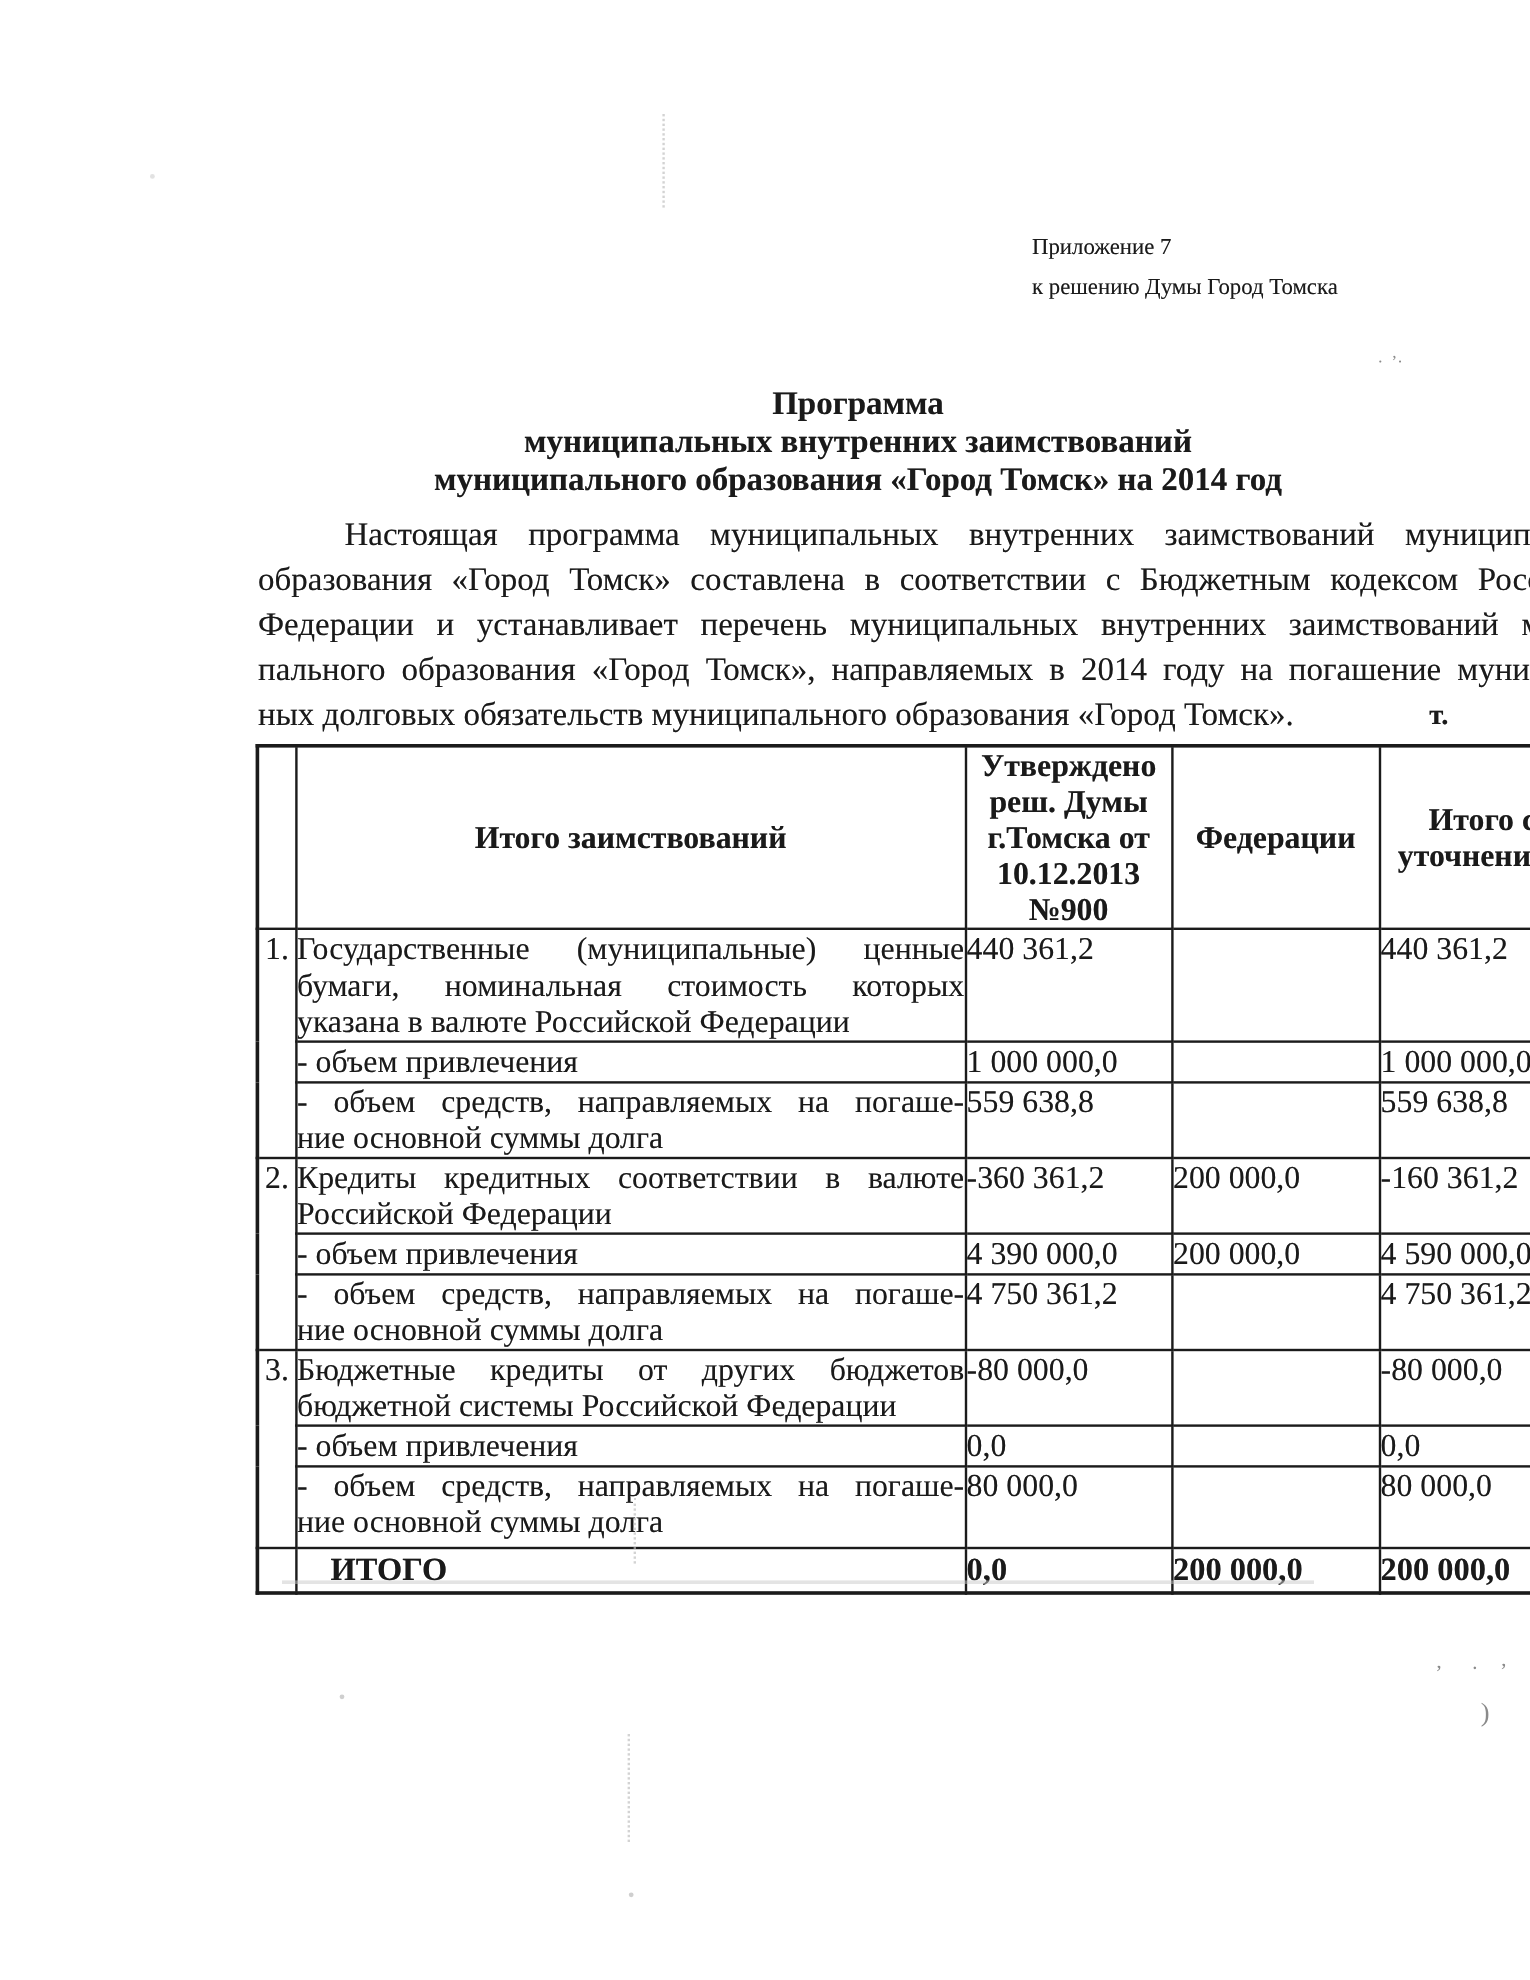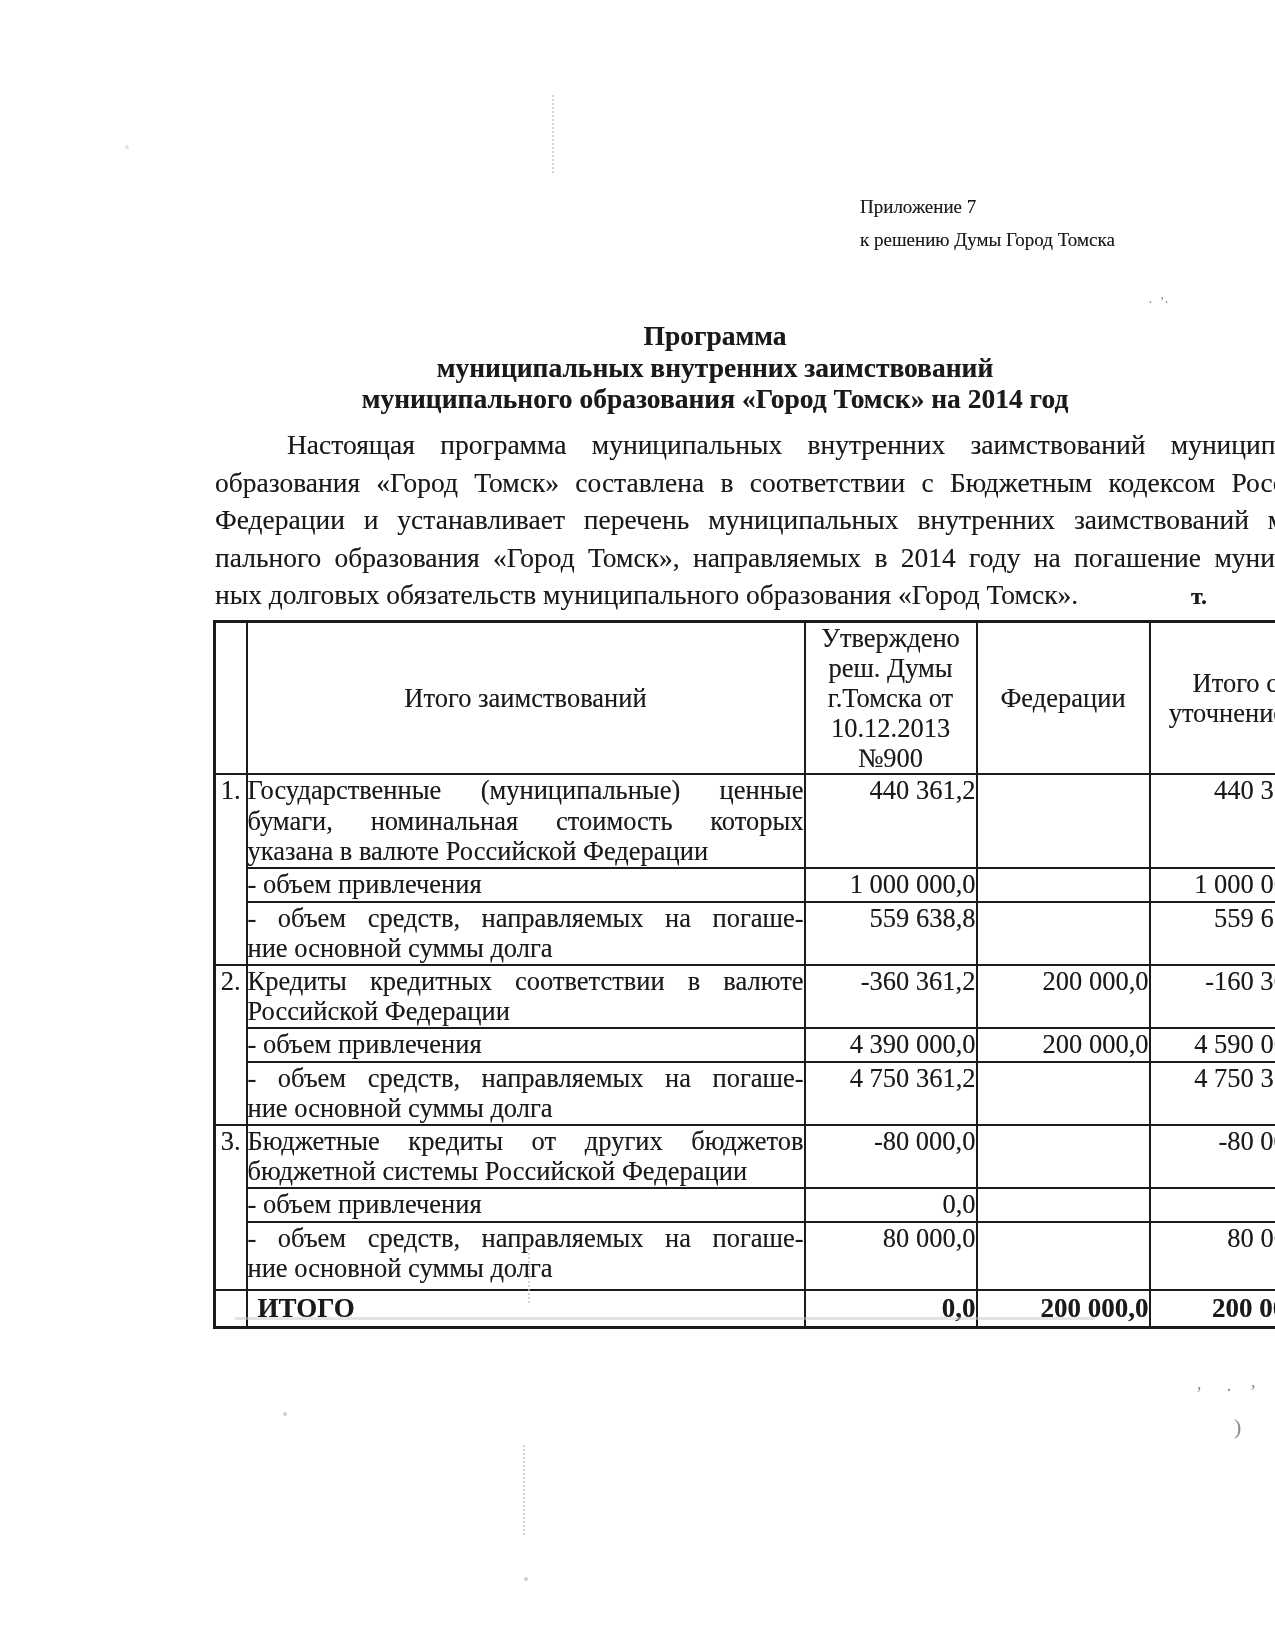--- a/index.html
+++ b/index.html
@@ -20,27 +20,27 @@
   .para .pl{white-space:normal}
   .jlast{text-align:justify;text-align-last:justify}
   .pl-first{text-indent:72px}
   
   .units{left:1191px;top:583px;font-size:24px;font-weight:bold}
   
   table.borrow{position:absolute;left:213px;top:620px;width:1107px;
     border-collapse:collapse;table-layout:fixed;border:3px solid #1b1b1b;
     font-size:26.5px}
   table.borrow td,table.borrow th{border:2px solid #1b1b1b;overflow:hidden;padding:0}
-  th.h{font-weight:normal;text-align:center;vertical-align:middle;line-height:30px;padding:2px 2px}
+  th.h{font-weight:bold;text-align:center;vertical-align:middle;line-height:30px;padding:2px 2px}
   td.num{text-align:center;vertical-align:top;padding-top:3px}
   td.desc{vertical-align:top;padding:1px 8px 1px 10px;line-height:30.5px}
   td.desc .ln{display:block}
-  td.val{text-align:right;vertical-align:top;padding-top:2px;white-space:nowrap}
+  td.val{text-align:left;vertical-align:top;padding-top:2px;white-space:nowrap}
   tr.footer td{font-weight:bold;font-size:27px}
-  tr.footer td.lbl{padding-left:10px;vertical-align:middle}
+  tr.footer td.lbl{padding-left:28px;vertical-align:middle}
   tr.footer td.val{vertical-align:middle;padding-top:0}
   
   tr.rh-head{height:150px}
   tr.rh-main3{height:90px}
   tr.rh-sub1{height:34px}
   tr.rh-sub2{height:62px}
   tr.rh-main2{height:62px}
   tr.rh-sub2b{height:68px}
   tr.rh-foot{height:38px}
   

